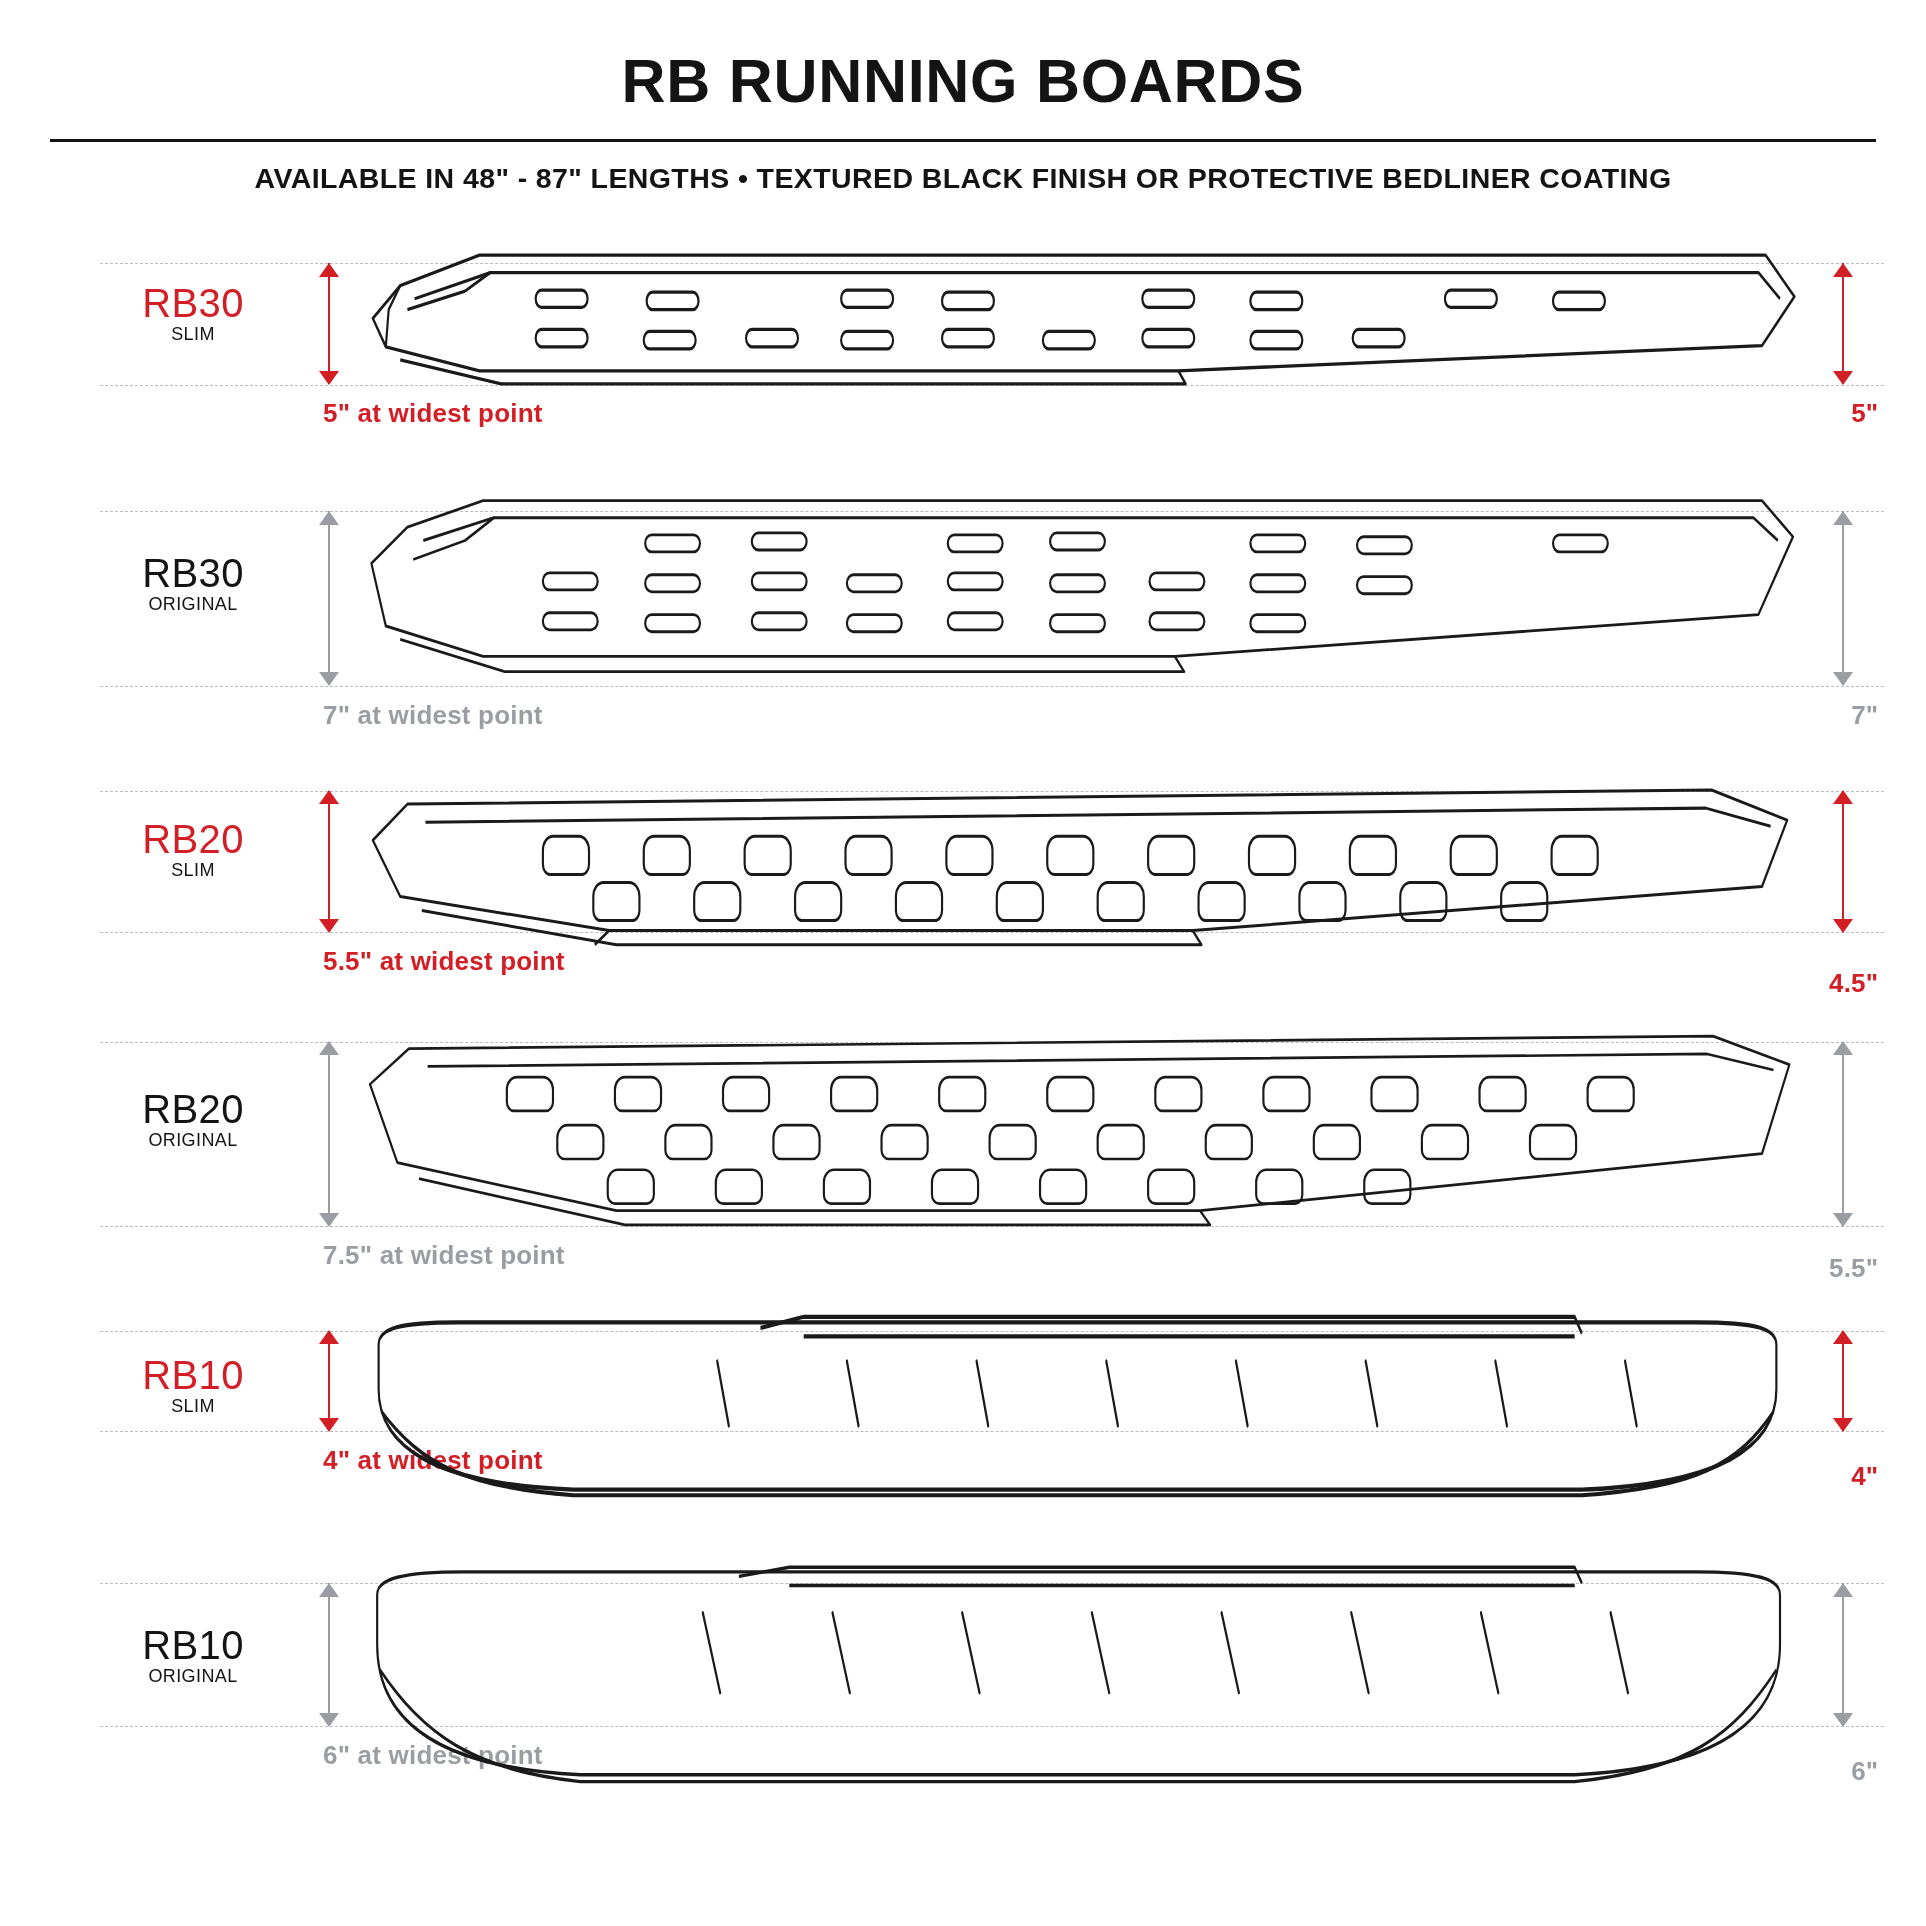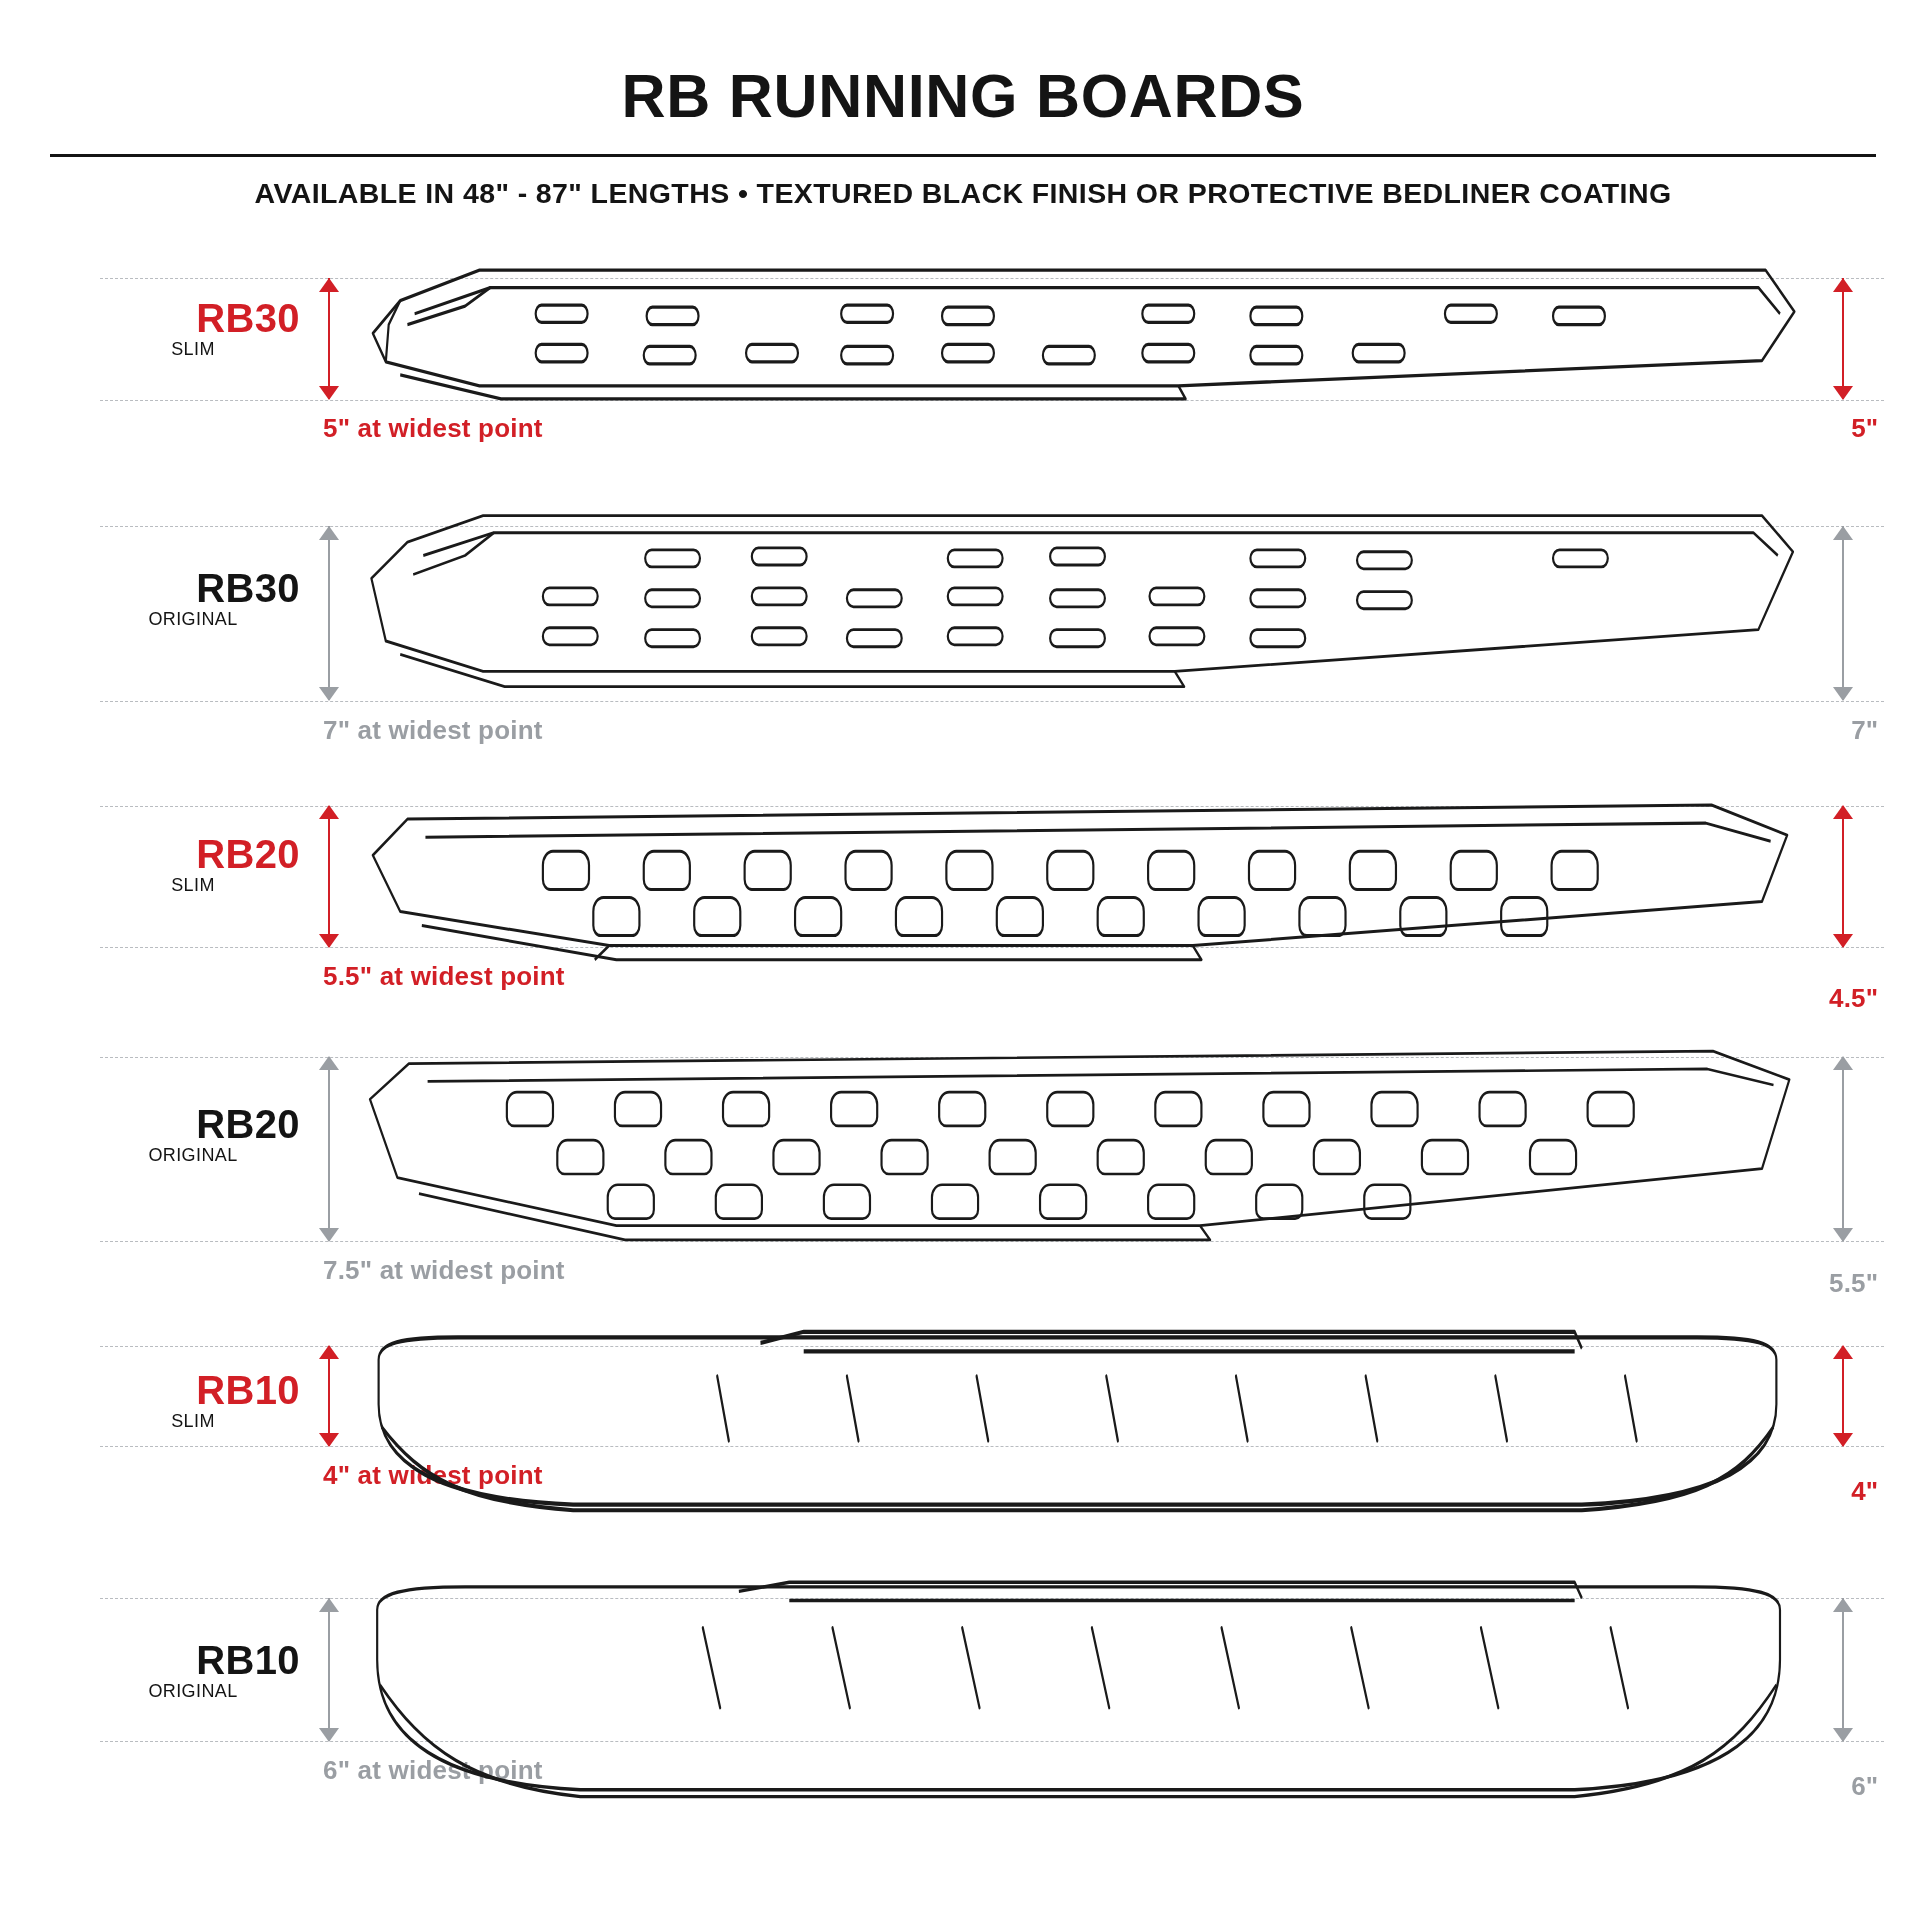--- a/index.html
+++ b/index.html
@@ -17,21 +17,21 @@
   .page {
     position: relative;
     width: 1926px;
     height: 1926px;
     box-sizing: border-box;
     padding: 0 43px;
   }
 
   
   .header {
-    padding-top: 66px;
+    padding-top: 51px;
     text-align: center;
   }
   .title {
     font-size: 61px;
     font-weight: bold;
     letter-spacing: 0.7px;
     line-height: 1;
     margin: 0 0 27px 0;
     color: #141414;
   }
@@ -66,24 +66,23 @@
   .label-block {
     position: absolute;
     left: 43px;
     top: 41px;
     width: 214px;
     text-align: center;
   }
   .row.tall .label-block { top: 60px; }
   .model-name {
     font-size: 40px;
-    font-weight: bold;
+    font-weight: normal;
     line-height: 1.04;
     letter-spacing: 0.4px;
-    text-align: right;
   }
   .model-variant {
     font-size: 18px;
     line-height: 1.2;
     letter-spacing: 0.4px;
   }
   .red { color: #d21f26; }
   .blk { color: #141414; }
 
   

